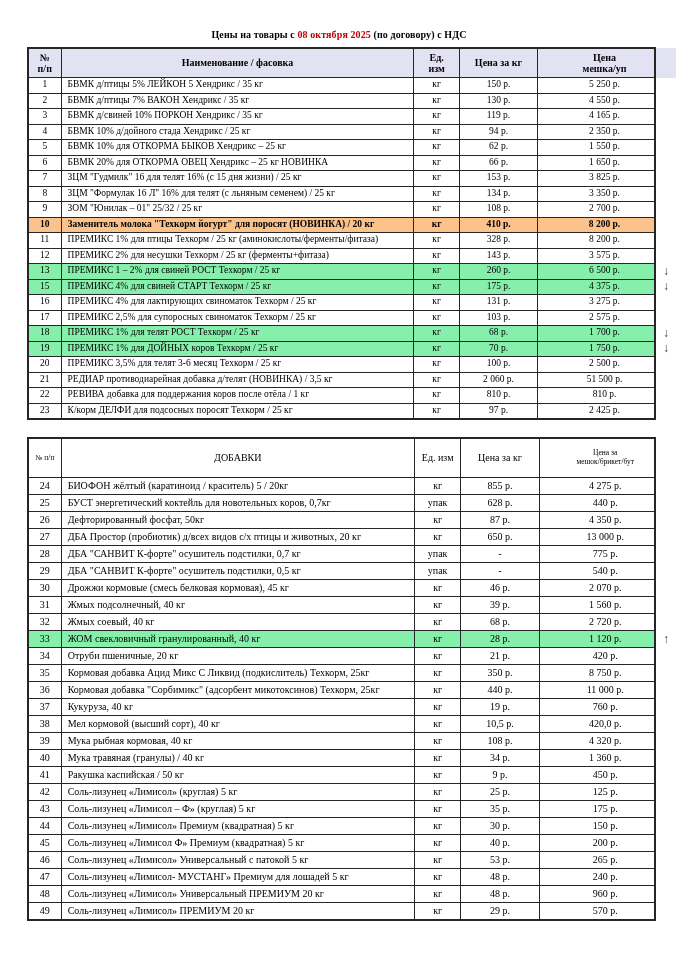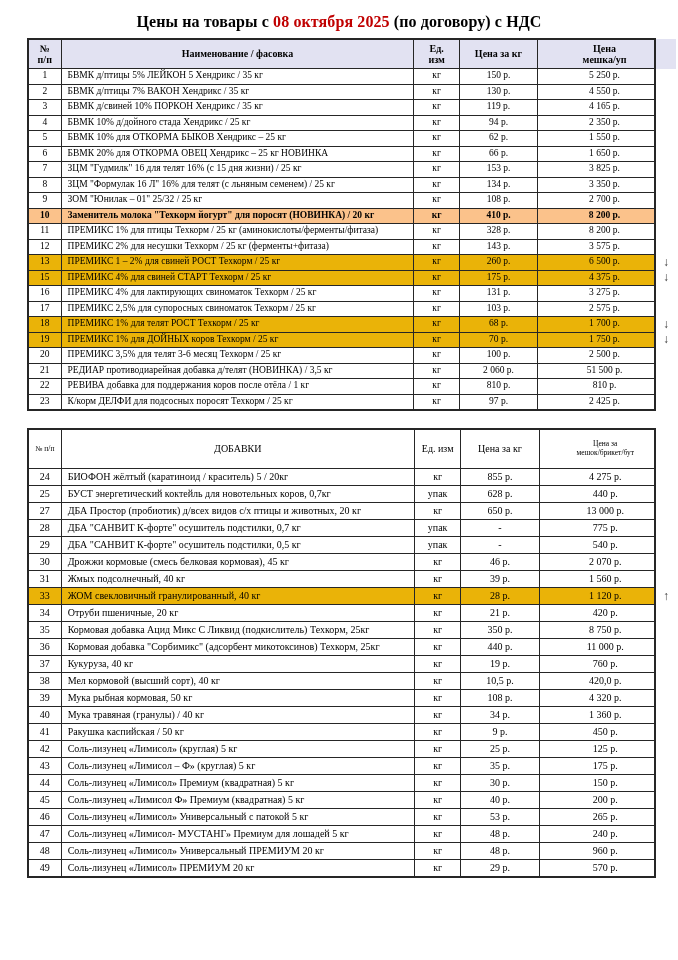--- a/index.html
+++ b/index.html
@@ -1,22 +1,22 @@
 <!DOCTYPE html>
 <html><head>
 <meta charset="utf-8">
 <style>
   html,body{margin:0;padding:0;}
   body{
     width:678px;height:960px;background:#ffffff;overflow:hidden;
     font-family:"Liberation Serif", serif;color:#000;
   }
   .page-title{
-    text-align:center;font-weight:bold;font-size:16px;
-    padding-top:13px;letter-spacing:.1px;
+    text-align:center;font-weight:bold;font-size:10px;
+    padding-top:29px;letter-spacing:.1px;
   }
   .page-title .red-date{color:#c00000;}
   table{
     border-collapse:collapse;margin-left:27px;table-layout:fixed;
   }
   #products-table{margin-top:7px;font-size:9.5px;}
   #additives-table{margin-top:17px;font-size:10px;}
   th,td{padding:0 3px;text-align:center;vertical-align:middle;overflow:hidden;}
   .btd{border:1px solid #262626;}
   td:first-child,th:first-child{border-left-width:2px;}
@@ -35,21 +35,21 @@
     white-space:pre-line;line-height:1.15;height:28px;
   }
   #products-table tbody td{height:14.5px;line-height:1.05;}
   #additives-table thead th{
     background:#ffffff;font-weight:normal;font-size:10px;
     white-space:pre-line;line-height:1.15;height:38px;
   }
   #additives-table thead th.small-hdr{font-size:7.5px;}
   #additives-table tbody td{height:16px;line-height:1.05;}
   tr.orange td.btd{background:#fbc28b;font-weight:bold;}
-  tr.gray td.btd{background:#eab308;}
+  tr.gray td.btd{background:#86efac;}
 </style>
 </head>
 <body>
 
 <div class="page-title">
   <span>Цены на товары с </span><span class="red-date">08 октября 2025</span><span>  (по договору) с НДС</span>
 </div>
 
 <table id="products-table">
   <thead>
@@ -268,20 +268,28 @@
       </tr>
       <tr>
         <td class="col-num btd">25</td>
         <td class="col-name left btd">БУСТ энергетический коктейль для новотельных коров, 0,7кг</td>
         <td class="col-unit btd">упак</td>
         <td class="col-kg btd">628 р.</td>
         <td class="col-bag btd">440 р.</td>
         <td class="col-arrow"></td>
       </tr>
       <tr>
+        <td class="col-num btd">26</td>
+        <td class="col-name left btd">Дефторированный фосфат, 50кг</td>
+        <td class="col-unit btd">кг</td>
+        <td class="col-kg btd">87 р.</td>
+        <td class="col-bag btd">4 350 р.</td>
+        <td class="col-arrow"></td>
+      </tr>
+      <tr>
         <td class="col-num btd">27</td>
         <td class="col-name left btd">ДБА Простор (пробиотик) д/всех видов с/х птицы и животных, 20 кг</td>
         <td class="col-unit btd">кг</td>
         <td class="col-kg btd">650 р.</td>
         <td class="col-bag btd">13 000 р.</td>
         <td class="col-arrow"></td>
       </tr>
       <tr>
         <td class="col-num btd">28</td>
         <td class="col-name left btd">ДБА "САНВИТ К-форте" осушитель подстилки, 0,7 кг</td>
@@ -307,20 +315,28 @@
         <td class="col-arrow"></td>
       </tr>
       <tr>
         <td class="col-num btd">31</td>
         <td class="col-name left btd">Жмых подсолнечный, 40 кг</td>
         <td class="col-unit btd">кг</td>
         <td class="col-kg btd">39 р.</td>
         <td class="col-bag btd">1 560 р.</td>
         <td class="col-arrow"></td>
       </tr>
+      <tr>
+        <td class="col-num btd">32</td>
+        <td class="col-name left btd">Жмых соевый, 40 кг</td>
+        <td class="col-unit btd">кг</td>
+        <td class="col-kg btd">68 р.</td>
+        <td class="col-bag btd">2 720 р.</td>
+        <td class="col-arrow"></td>
+      </tr>
       <tr class="gray">
         <td class="col-num btd">33</td>
         <td class="col-name left btd">ЖОМ свекловичный гранулированный, 40 кг</td>
         <td class="col-unit btd">кг</td>
         <td class="col-kg btd">28 р.</td>
         <td class="col-bag btd">1 120 р.</td>
         <td class="col-arrow">↑</td>
       </tr>
       <tr>
         <td class="col-num btd">34</td>
@@ -357,21 +373,21 @@
       <tr>
         <td class="col-num btd">38</td>
         <td class="col-name left btd">Мел кормовой (высший сорт), 40 кг</td>
         <td class="col-unit btd">кг</td>
         <td class="col-kg btd">10,5 р.</td>
         <td class="col-bag btd">420,0 р.</td>
         <td class="col-arrow"></td>
       </tr>
       <tr>
         <td class="col-num btd">39</td>
-        <td class="col-name left btd">Мука рыбная кормовая, 50 кг</td>
+        <td class="col-name left btd">Мука рыбная кормовая, 40 кг</td>
         <td class="col-unit btd">кг</td>
         <td class="col-kg btd">108 р.</td>
         <td class="col-bag btd">4 320 р.</td>
         <td class="col-arrow"></td>
       </tr>
       <tr>
         <td class="col-num btd">40</td>
         <td class="col-name left btd">Мука травяная (гранулы) / 40 кг</td>
         <td class="col-unit btd">кг</td>
         <td class="col-kg btd">34 р.</td>

